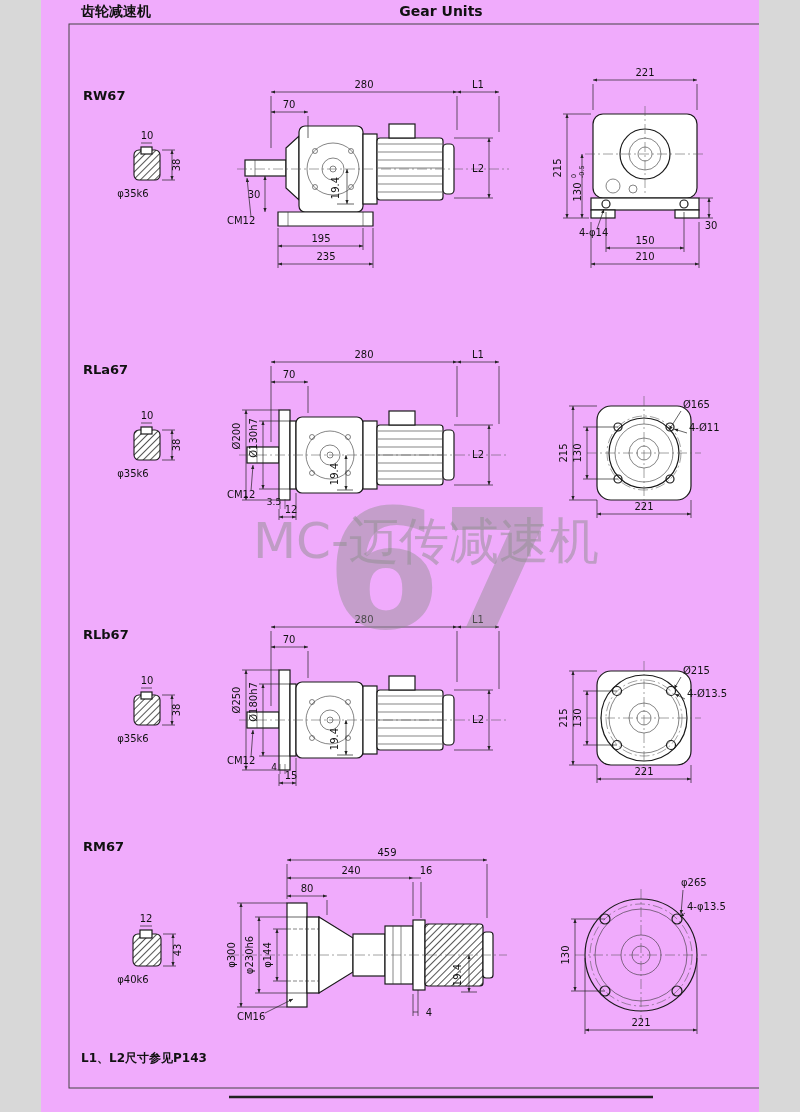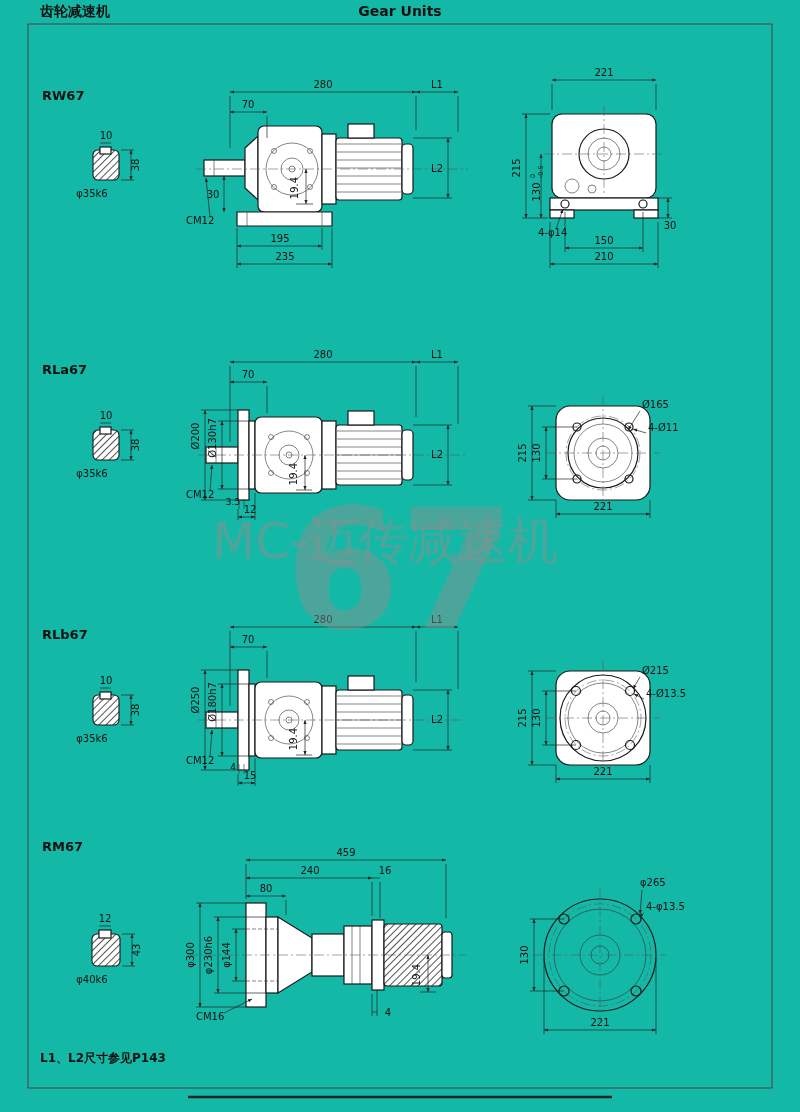--- a/index.html
+++ b/index.html
@@ -1,16 +1,16 @@
 <!DOCTYPE html>
 <html><head>
 <meta charset="utf-8">
 <style>
   html,body{margin:0;padding:0;background:#d8d8d8;}
-  .page{position:relative;width:800px;height:1112px;background:#14b8a6;margin:0 auto;overflow:hidden;
+  .page{position:relative;width:718px;height:1112px;background:#f0abfc;margin:0 auto;overflow:hidden;
         font-family:"DejaVu Sans",sans-serif;}
   svg{position:absolute;left:0;top:0;}
   text{font-family:"DejaVu Sans",sans-serif;fill:#111;}
   .hdr{font-size:14px;font-weight:bold;}
   .lbl{font-size:13px;font-weight:bold;}
   .note{font-size:12px;font-weight:bold;}
   .t10{font-size:10px;text-anchor:middle;}
   .t9{font-size:9px;text-anchor:middle;}
   .t6{font-size:6.5px;}
   .ts{text-anchor:start;}

